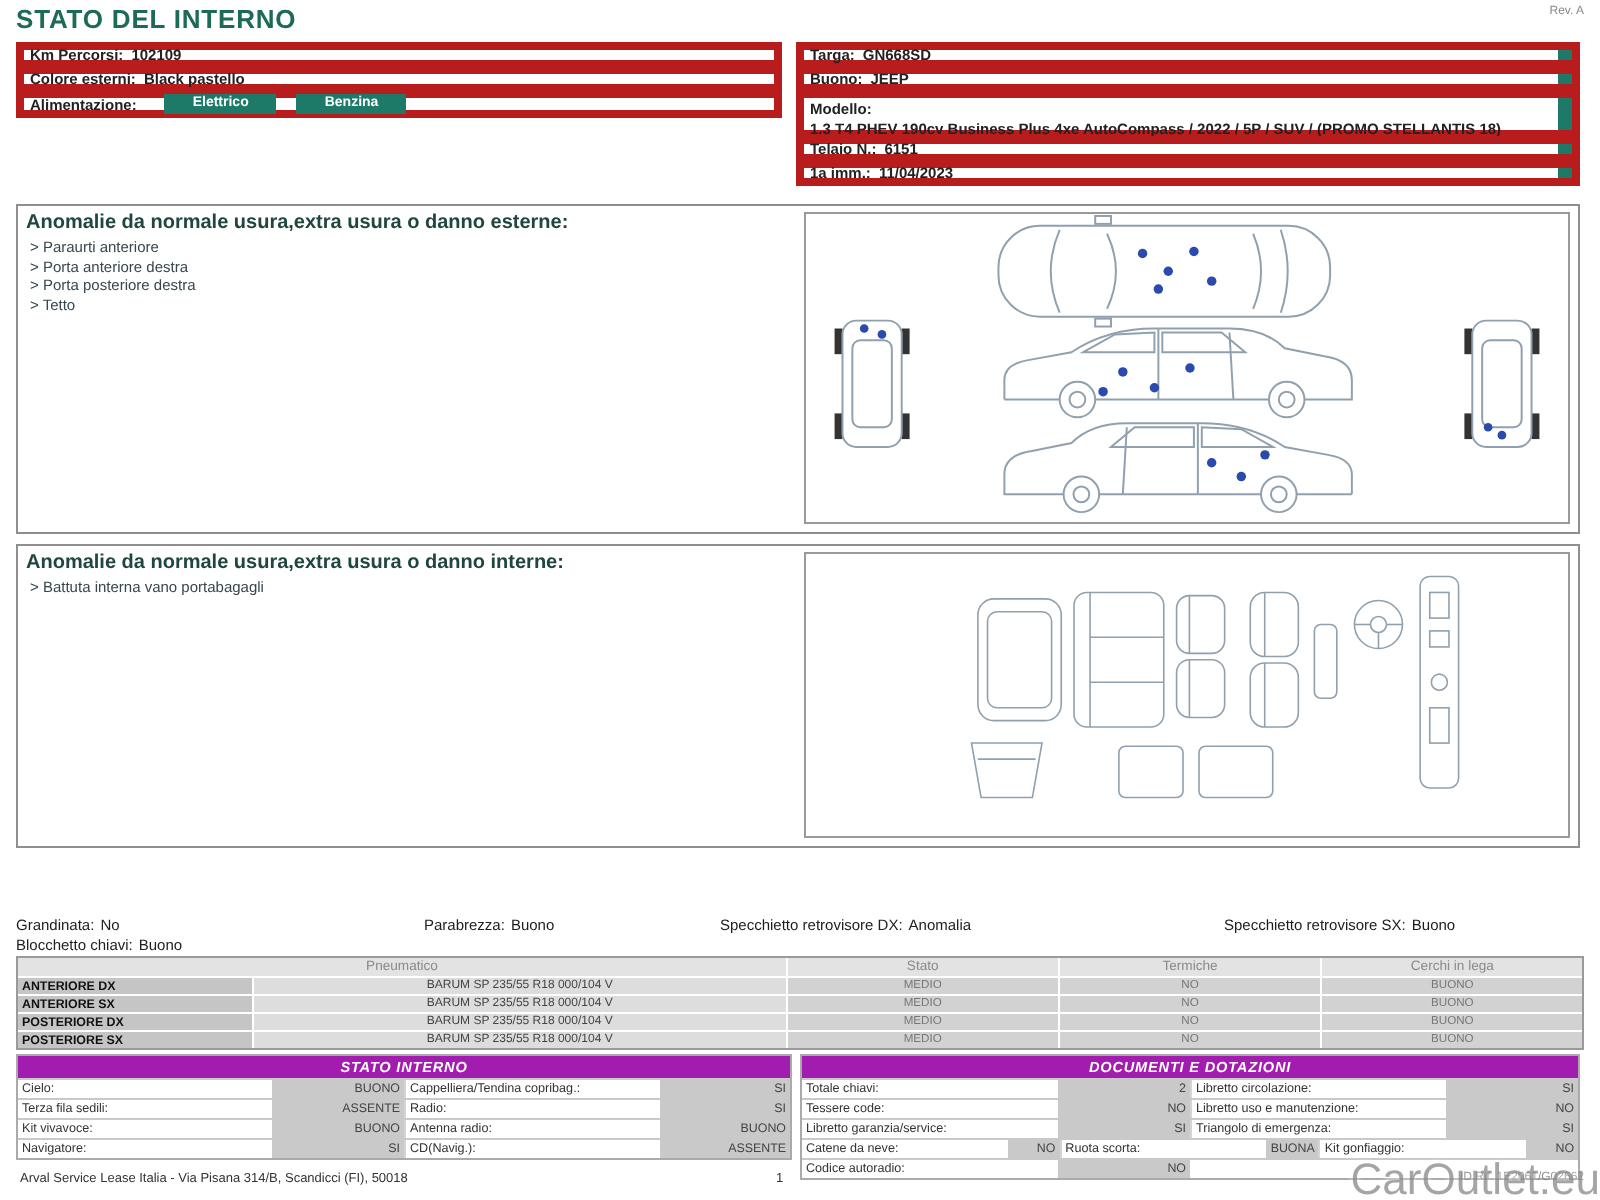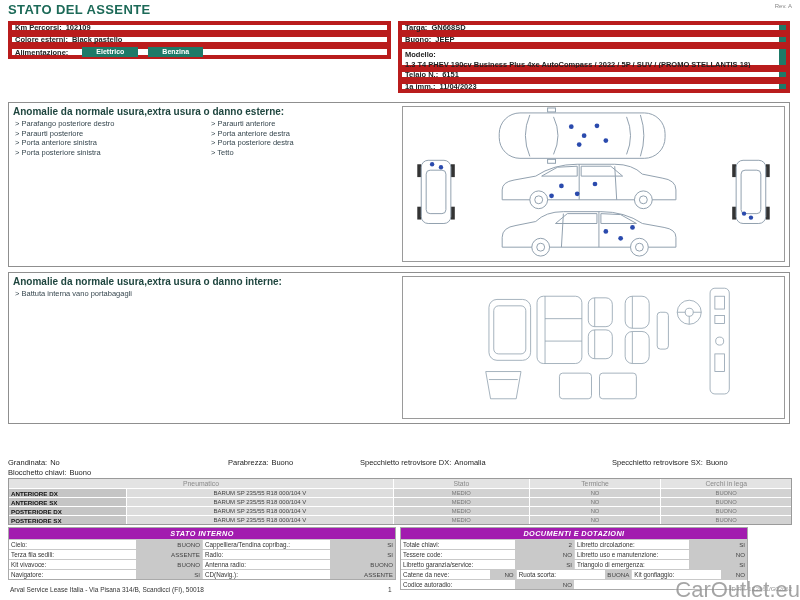--- a/index.html
+++ b/index.html
@@ -42,41 +42,41 @@
   .diag svg { width:100%; height:100%; display:block; }
   .ln { stroke:#90a0ae; stroke-width:1; fill:none; }
   .lnf { stroke:#90a0ae; stroke-width:1; fill:#fff; }
   .wheelbar { fill:#333; stroke:none; }
   .dot { fill:#2a4aad; stroke:none; }
 
   
   .cond { position:absolute; left:8px; top:458px; width:784px; height:20px; font-size:7.5px; color:#1d1d1d; }
   .cpair { position:absolute; top:0; white-space:nowrap; }
   .cpair .cv { margin-left:3px; }
-  .c0 { left:0; } .c1 { left:220px; } .c2 { left:352px; } .c3 { left:604px; }
+  .c0 { left:0; } .c1 { left:204px; } .c2 { left:352px; } .c3 { left:604px; }
   .c4 { left:0; top:10px; }
 
   
   .ttable { position:absolute; left:8px; top:478px; width:784px; border:1px solid #9a9a9a; }
   .thead { display:flex; height:9px; }
   .th { display:flex; align-items:center; justify-content:center; background:#e3e3e3;
         color:#8a8a8a; font-size:6.8px; border-right:1px solid #fff; }
   .th-pneu { width:386px; } .th-stato { width:136px; } .th-term { width:132px; } .th-cerchi { width:130px; border-right:none; }
   .trow { display:flex; height:9px; }
   .tc { display:flex; align-items:center; border-right:1px solid #fff; border-top:1px solid #fff; }
   .tc-pos { width:118px; background:#c5c5c5; font-size:6.2px; font-weight:bold; color:#111; padding-left:2px; }
   .tc-tire { width:268px; background:#dddddd; font-size:6px; color:#444; justify-content:center; }
   .tc-stato { width:136px; background:#d2d2d2; font-size:5.8px; color:#777; justify-content:center; }
   .tc-term { width:132px; background:#d2d2d2; font-size:5.8px; color:#777; justify-content:center; }
   .tc-cerchi { width:130px; background:#d2d2d2; font-size:5.8px; color:#777; justify-content:center; border-right:none; }
 
   
   .si-table { position:absolute; top:527px; border:1px solid #aaa; background:#fff; }
   .si-left  { left:8px;  width:388px; }
-  .si-right { left:400px; width:348px; }
+  .si-right { left:400px; width:390px; }
   .dark-bar { height:11px; background:#a21caf; color:#fff; font-size:7.3px; font-weight:bold;
               display:flex; align-items:center; justify-content:center; letter-spacing:.4px;font-style:italic; }
   .si-row { display:flex; height:10px; border-top:1px solid #c9c9c9; }
   .si-half { width:50%; display:flex; align-items:stretch; }
   .si-half + .si-half { border-left:1px solid #d5d5d5; }
   .si-lbl { flex:1; display:flex; align-items:center; padding-left:2px; font-size:6.3px;
             color:#333; white-space:nowrap; overflow:hidden; }
   .si-val { width:34%; background:#c9c9c9; display:flex; align-items:center;
             justify-content:flex-end; padding:0 2px; font-size:6.2px; color:#444; }
   .si-third { flex:1; display:flex; align-items:stretch; }
@@ -89,21 +89,21 @@
   .f-page { position:absolute; left:388px; top:586px; font-size:6.5px; color:#333; }
   .f-right { position:absolute; right:8px; top:586px; font-size:6px; color:#888; }
   .watermark { position:absolute; right:0; bottom:-3px; font-size:22px; font-weight:500;
                color:#8f8f8f; opacity:.8; text-shadow:0 0 3px #fff; z-index:50; }
 </style>
 </head>
 <body>
 
 <div class="page">
 
-  <div class="title">STATO DEL ASSENTE</div>
+  <div class="title">STATO DEL INTERNO</div>
   <div class="rev">Rev. A</div>
 
   <div class="info-left">
     <div class="irow">
       <span class="lbl">Km Percorsi:</span>
       <span class="val">102109</span>
     </div>
     <div class="irow">
       <span class="lbl">Colore esterni:</span>
       <span class="val">Black pastello</span>
@@ -139,26 +139,20 @@
     <div class="irow rrow">
       <span class="lbl">1a imm.:</span>
       <span class="val">11/04/2023</span>
       <span class="cap"></span>
     </div>
   </div>
 
   <div class="box box-ext">
     <div class="box-header">Anomalie da normale usura,extra usura o danno esterne:</div>
     <div class="anom-cols">
-      <div class="anom-col">
-        <div class="anom-item">Parafango posteriore destro</div>
-        <div class="anom-item">Paraurti posteriore</div>
-        <div class="anom-item">Porta anteriore sinistra</div>
-        <div class="anom-item">Porta posteriore sinistra</div>
-      </div>
       <div class="anom-col">
         <div class="anom-item">Paraurti anteriore</div>
         <div class="anom-item">Porta anteriore destra</div>
         <div class="anom-item">Porta posteriore destra</div>
         <div class="anom-item">Tetto</div>
       </div>
     </div>
     <div class="diag">
       <svg viewBox="0 0 385 156" preserveAspectRatio="xMidYMid meet">
 

